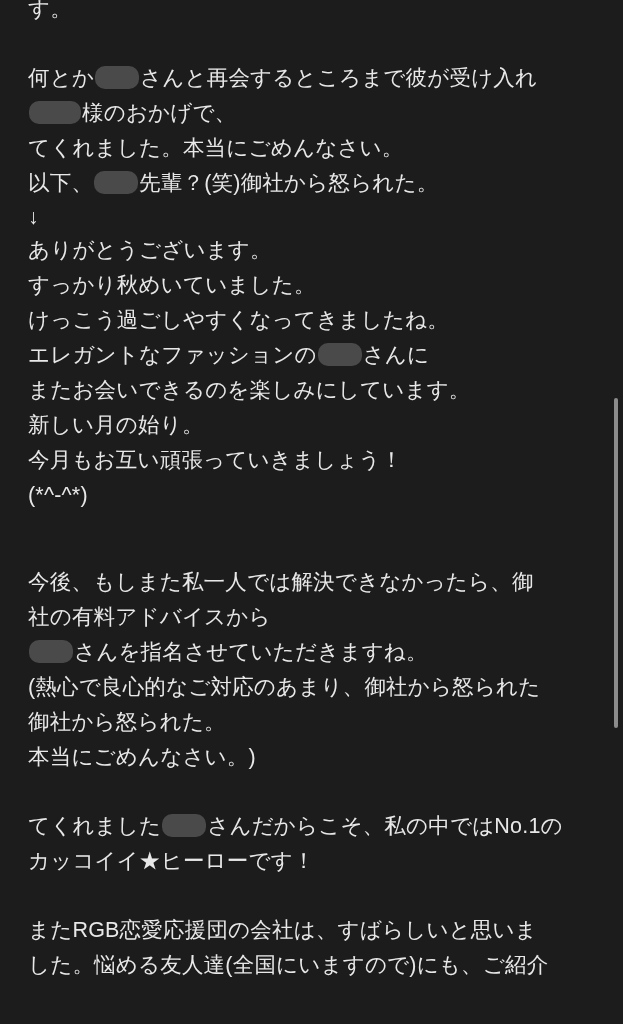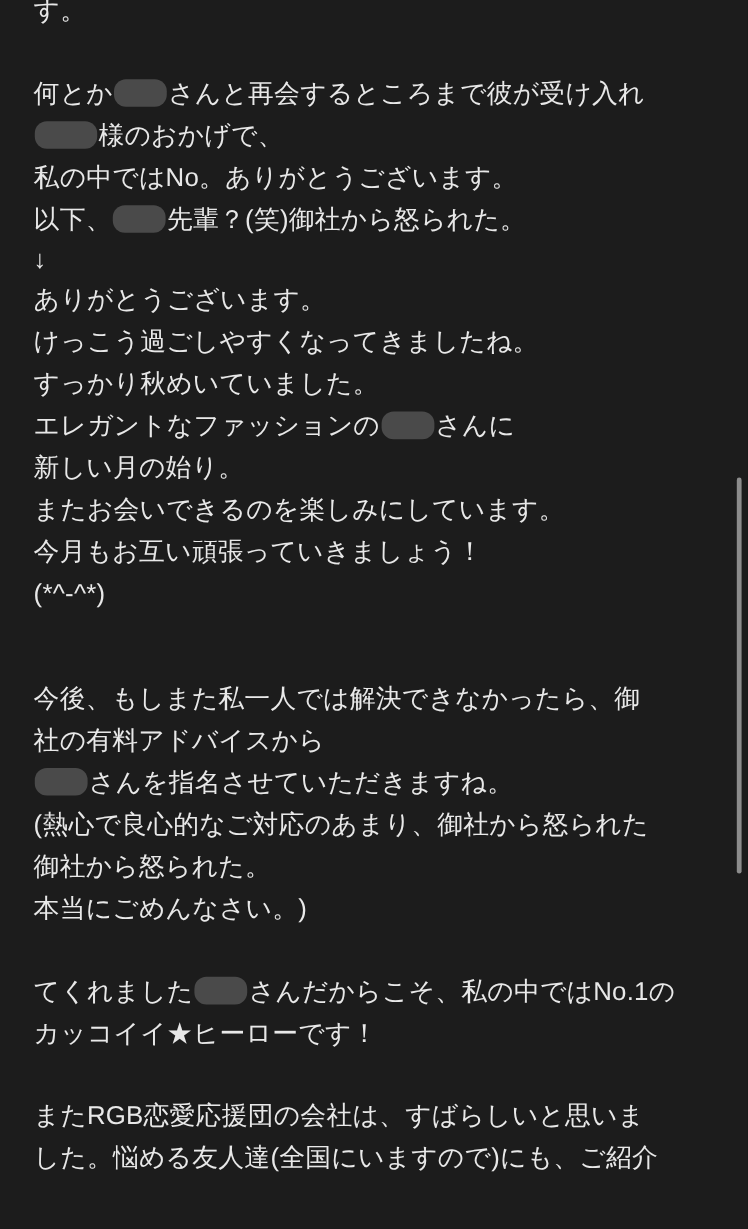--- a/index.html
+++ b/index.html
@@ -74,34 +74,34 @@
   <div class="content">
 
     <div class="line partial-top">す。</div>
 
     <div class="gap-md"></div>
 
     <div class="line"><span>何とか</span><span class="redact w-narrow"></span><span>さんと再会するところまで彼が受け入れ</span></div>
 
     <div class="line"><span class="redact"></span><span>様のおかげで、</span></div>
 
-    <div class="line">私の中ではNo。ありがとうございます。</div>
+    <div class="line">てくれました。本当にごめんなさい。</div>
 
     <div class="line"><span>以下、</span><span class="redact w-narrow"></span><span>先輩？(笑)御社から怒られた。</span></div>
 
     <div class="line arrow-line">↓</div>
 
     <div class="line">ありがとうございます。</div>
+    <div class="line">すっかり秋めいていました。</div>
     <div class="line">けっこう過ごしやすくなってきましたね。</div>
-    <div class="line">すっかり秋めいていました。</div>
 
     <div class="line"><span>エレガントなファッションの</span><span class="redact w-narrow"></span><span>さんに</span></div>
 
+    <div class="line">またお会いできるのを楽しみにしています。</div>
     <div class="line">新しい月の始り。</div>
-    <div class="line">またお会いできるのを楽しみにしています。</div>
     <div class="line">今月もお互い頑張っていきましょう！</div>
     <div class="line">(*^‐^*)</div>
 
     <div class="gap-lg"></div>
 
     <div class="line">今後、もしまた私一人では解決できなかったら、御</div>
     <div class="line">社の有料アドバイスから</div>
 
     <div class="line"><span class="redact w-narrow"></span><span>さんを指名させていただきますね。</span></div>
 

